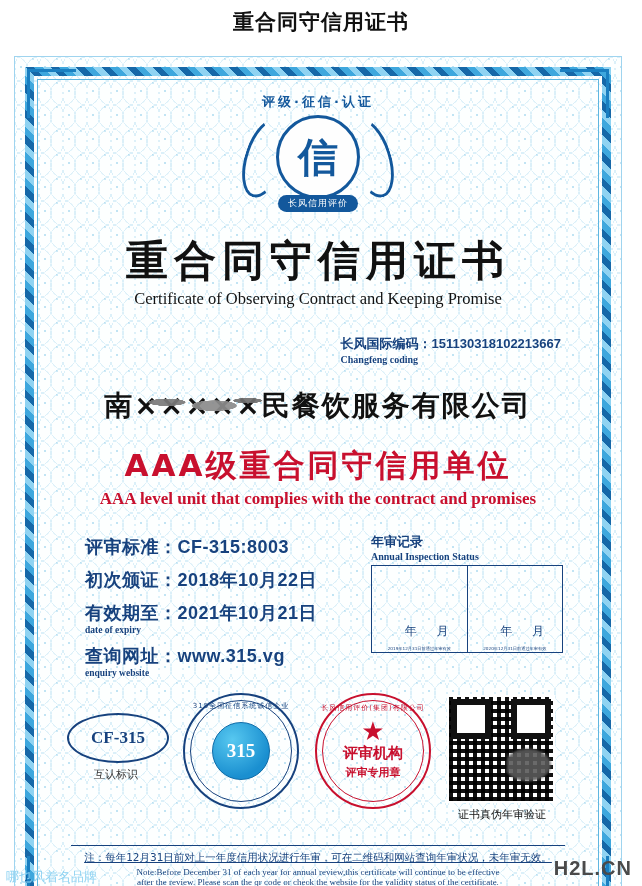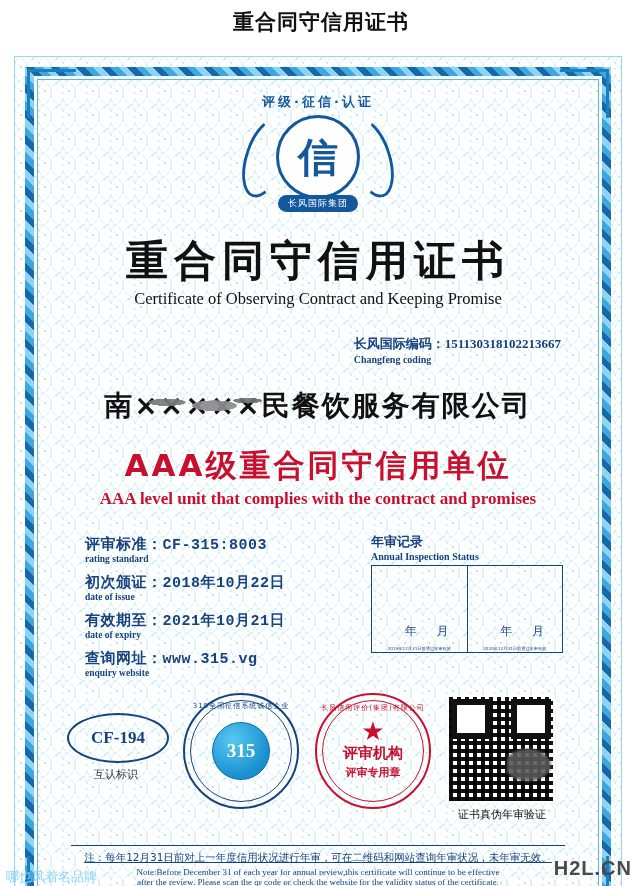--- a/index.html
+++ b/index.html
@@ -109,21 +109,21 @@
     text-align:center;
     font-size:16.5px;color:#111;
     font-family:"Liberation Serif", serif;
   }
 
   .coding{
     position:absolute;right:60px;top:278px;text-align:left;
   }
   .coding .cn{
     font-size:13px;color:#17427e;font-weight:bold;
-    font-family:Liberation Serif, serif;
+    font-family:Liberation Sans, sans-serif;
   }
   .coding .en{
     font-size:10px;color:#17427e;font-weight:bold;
     font-family:"Liberation Serif", serif;margin-top:1px;
   }
 
   .company{
     position:absolute;left:0;right:0;top:330px;text-align:center;
     font-size:28px;font-weight:bold;color:#111;letter-spacing:2px;
     font-family:"DejaVu Sans", sans-serif;
@@ -146,22 +146,22 @@
     position:absolute;left:0;right:0;top:432px;text-align:center;
     font-size:17px;font-weight:bold;color:#c8102e;
     font-family:"Liberation Serif", serif;
   }
 
   .details{
     position:absolute;left:70px;top:478px;width:250px;
   }
   .det-row{margin-bottom:9px;}
   .det-cn{
-    font-size:15px;color:#17427e;font-weight:bold;
-    font-family:Liberation Mono, monospace;letter-spacing:.5px;
+    font-size:18px;color:#17427e;font-weight:bold;
+    font-family:Liberation Sans, sans-serif;letter-spacing:.5px;
   }
   .det-en{
     font-size:9.5px;color:#17427e;font-weight:bold;
     font-family:"Liberation Serif", serif;
   }
 
   .annual{
     position:absolute;right:60px;top:476px;width:190px;
   }
   .annual-title-cn{
@@ -311,46 +311,44 @@
   <div class="content">
 
     <div class="emblem">
       <div class="emblem-inner">
         <div class="emblem-arc">评级·征信·认证</div>
         <div class="wheat l"></div>
         <div class="wheat r"></div>
         <div class="emblem-circle">
           <span class="emblem-char">信</span>
         </div>
-        <div class="emblem-ribbon">长风国际集团</div>
+        <div class="emblem-ribbon">长风信用评价</div>
       </div>
     </div>
 
     <div class="title-cn">重合同守信用证书</div>
     <div class="title-en">Certificate of Observing Contract and Keeping Promise</div>
 
     <div class="coding">
       <div class="cn"><span>长风国际编码：</span><span>151130318102213667</span></div>
       <div class="en">Changfeng coding</div>
     </div>
 
     <div class="company">南×××××民餐饮服务有限公司</div>
     <div class="redaction"></div>
 
     <div class="award-cn">AAA级重合同守信用单位</div>
     <div class="award-en">AAA level unit that  complies with the contract and promises</div>
 
     <div class="details">
       <div class="det-row">
         <div class="det-cn">评审标准：CF-315:8003</div>
-        <div class="det-en">rating standard</div>
       </div>
       <div class="det-row">
         <div class="det-cn">初次颁证：2018年10月22日</div>
-        <div class="det-en">date of issue</div>
       </div>
       <div class="det-row">
         <div class="det-cn">有效期至：2021年10月21日</div>
         <div class="det-en">date of expiry</div>
       </div>
       <div class="det-row">
         <div class="det-cn">查询网址：www.315.vg</div>
         <div class="det-en">enquiry website</div>
       </div>
     </div>
@@ -364,21 +362,21 @@
           <div class="note">2019年12月31日前通过年审有效</div>
         </div>
         <div class="annual-cell">
           <div class="ym">年  月</div>
           <div class="note">2020年12月31日前通过年审有效</div>
         </div>
       </div>
     </div>
 
     <div class="seals">
-      <div class="cf315">CF-194</div>
+      <div class="cf315">CF-315</div>
       <div class="cf315-cap">互认标识</div>
 
       <div class="seal-blue">
         <div class="ring"></div>
         <div class="arc-txt">315全国征信系统诚信企业</div>
         <div class="globe"></div>
       </div>
 
       <div class="seal-red">
         <div class="ring"></div>

